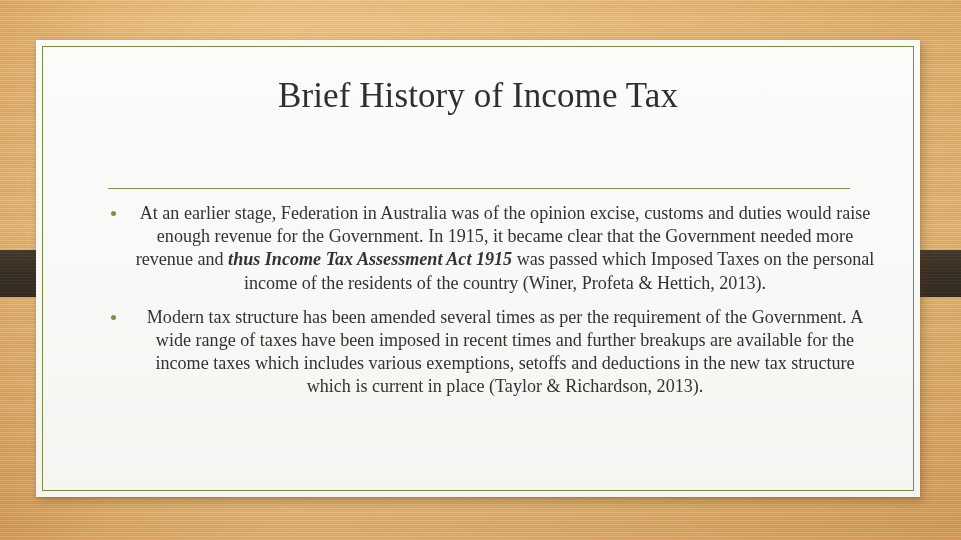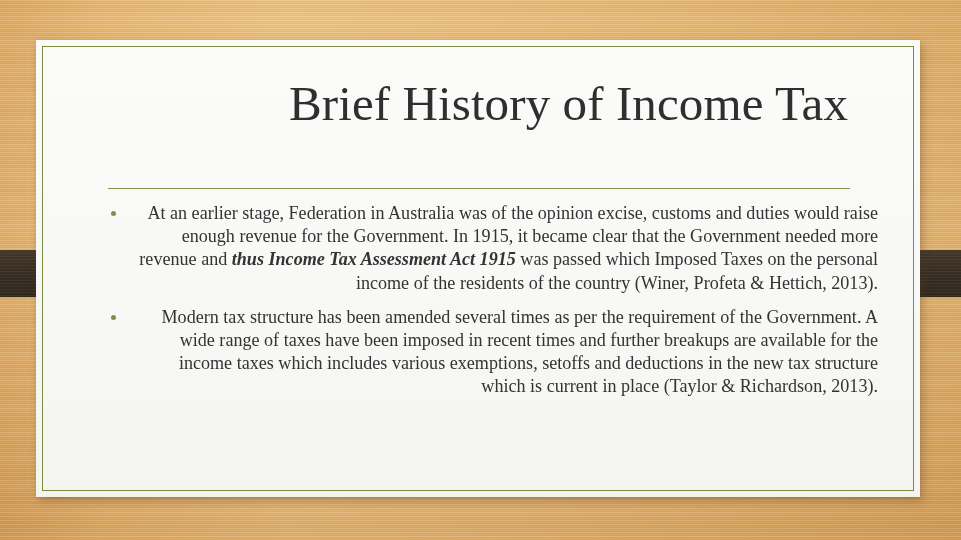--- a/index.html
+++ b/index.html
@@ -119,23 +119,23 @@
     right: 0;
     bottom: 0;
     padding: 0;
   }
 
   #slide-title {
     position: absolute;
     left: 72px;
     top: 34px;
     width: 740px;
-    text-align: right;
+    text-align: center;
     font-family: "Liberation Serif", serif;
-    font-size: 49px;
+    font-size: 35px;
     line-height: 1.24;
     font-weight: normal;
     color: #2f2f2f;
     letter-spacing: 0.1px;
     margin: 0;
   }
 
   #title-divider {
     position: absolute;
     left: 72px;
@@ -155,21 +155,21 @@
     list-style: none;
   }
   .bullet-item {
     position: relative;
     padding-left: 26px;
     margin-bottom: 11px;
     font-family: "Liberation Serif", serif;
     font-size: 18.1px;
     line-height: 23.2px;
     color: #333333;
-    text-align: right;
+    text-align: center;
   }
   .bullet-item:last-child { margin-bottom: 0; }
   .bullet-dot {
     position: absolute;
     left: 5px;
     top: 9px;
     width: 5px;
     height: 5px;
     border-radius: 50%;
     background: #868c4a;

